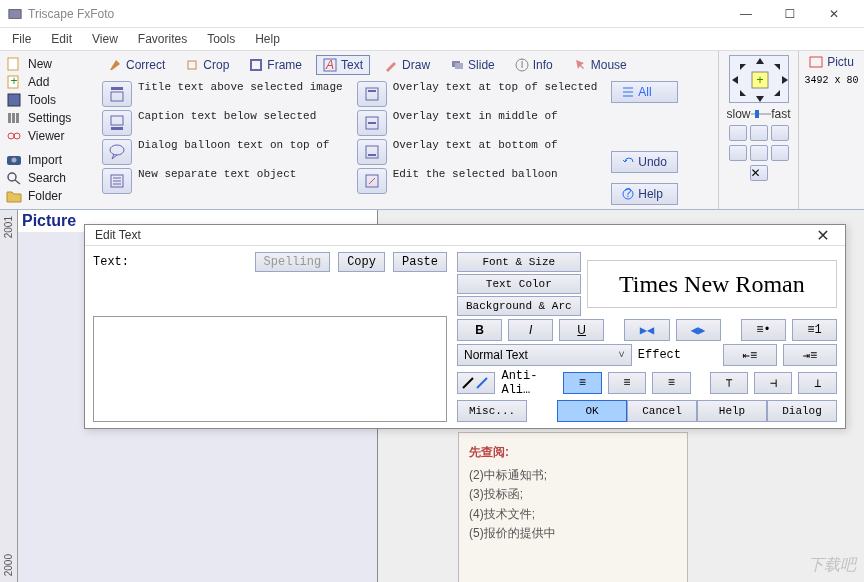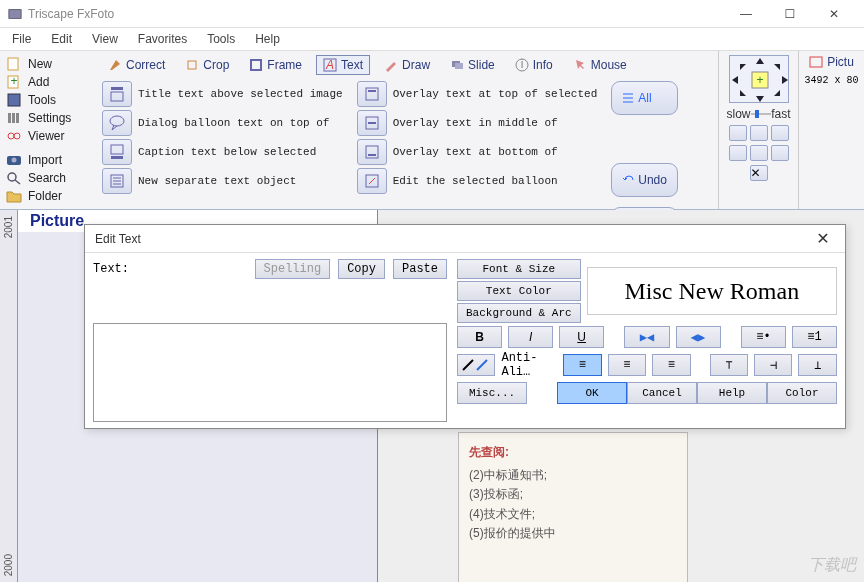--- a/index.html
+++ b/index.html
@@ -20,40 +20,40 @@
 .side-icon { width: 16px; height: 14px; }
 
 .main-tools { flex: 1; padding: 4px 2px; }
 .tool-tabs { display: flex; gap: 8px; align-items: center; margin-bottom: 6px; flex-wrap: wrap; }
 .tool-tab { display: flex; align-items: center; gap: 4px; padding: 2px 6px; color: #2a3a7a; }
 .tool-tab .ico { width: 14px; height: 14px; }
 .tool-tab.active { border: 1px solid #7a8ab0; background: #e8edf7; }
 
 .text-options { display: flex; gap: 14px; }
 .opt-col { display: flex; flex-direction: column; gap: 3px; }
-.opt-row { display: flex; align-items: center; gap: 6px; }
+.opt-row { display: flex; gap: 6px; }
 .opt-btn { width: 30px; height: 26px; border: 1px solid #9aa6c8; background: linear-gradient(#eef0fa,#d9deee); border-radius: 3px; display:flex;align-items:center;justify-content:center;}
 .opt-text { font-family: "Courier New", monospace; font-size: 11px; color: #222; }
 
 .right-tools { width: 80px; border-left: 1px solid #ccc; padding: 4px; display:flex;flex-direction:column;align-items:center;gap:4px; }
 .nav-pad { width:60px; height:48px; border:1px solid #9aa6c8; background:#eef0fa; position:relative;}
 .speed { width:64px; display:flex; align-items:center; justify-content:space-between; font-family: "Courier New", monospace; font-size:10px; color:#333; }
 .mini-btn { width:18px;height:16px;border:1px solid #9aa6c8;background:linear-gradient(#eef0fa,#d9deee);border-radius:2px;}
 .mini-row { display:flex; gap:3px; }
 
 .rside { width: 66px; border-left:1px solid #ccc; padding:4px; display:flex;flex-direction:column;align-items:center;gap:6px;}
 
-.small-btn { height: 34px; padding: 0 10px; border: 1px solid #9aa6c8; background: linear-gradient(#eef0fa,#d9deee); border-radius: 9px; display:inline-flex;align-items:center;gap:4px; font-size:11px; color:#2a3a7a; }
+.small-btn { height: 22px; padding: 0 10px; border: 1px solid #9aa6c8; background: linear-gradient(#eef0fa,#d9deee); border-radius: 0; display:inline-flex;align-items:center;gap:4px; font-size:11px; color:#2a3a7a; }
 .small-btn.all { color:#2a6aff; }
 
 .workspace { display:flex; height: calc(582px - 28px - 22px - 160px); }
 .yeartab { width:18px; background:#e8e8ee; border-right:1px solid #999; display:flex;flex-direction:column;justify-content:space-between;align-items:center;padding:6px 0;}
 .yeartab span { writing-mode: vertical-rl; transform: rotate(180deg); font-size:10px; color:#555;}
 .left-pane { flex:0 0 360px; background:#e8e8f2; border-right:1px solid #888;}
-.left-pane .hdr { background:#fff; color:#1a2a8a; font-weight:bold; font-size:16px; padding:2px 12px;}
+.left-pane .hdr { background:#fff; color:#1a2a8a; font-weight:bold; font-size:16px; padding:2px 4px;}
 .right-pane { flex:1; background:#eee; position:relative; overflow:hidden; }
 .doc-thumb { position:absolute; left:80px; top:222px; width:230px; height:170px; background:#f8f4ee; border:1px solid #bbb; padding:10px; font-size:10px; color:#555; line-height:1.6;}
 
 
 .dialog { position:absolute; left:84px; top:224px; width:762px; height:205px; background:#fff; border:1px solid #888; box-shadow: 2px 2px 8px rgba(0,0,0,0.15); display:flex; flex-direction:column; }
 .dlg-title { height:28px; display:flex; align-items:center; padding:0 10px; border-bottom:1px solid #ddd; font-size:12px; color:#333;}
 .dlg-title .x { margin-left:auto; font-size:16px; color:#333; width:24px; text-align:center;}
 .dlg-body { flex:1; display:flex; padding:6px 8px; gap:10px; }
 .dlg-left { flex:1; display:flex; flex-direction:column;gap:40px; }
 .dlg-left .row1 { display:flex; align-items:center; gap:8px; margin-bottom:4px;}
@@ -218,34 +218,34 @@
               <svg width="18" height="18">
                 <rect x="3" y="2" width="12" height="3" fill="#66a"></rect>
                 <rect x="3" y="7" width="12" height="9" fill="none" stroke="#66a"></rect>
               </svg>
             </div>
             <span class="opt-text">Title text above selected image</span>
           </div>
         <div class="opt-row">
             <div class="opt-btn">
               <svg width="18" height="18">
+                <rect x="3" y="2" width="12" height="9" fill="none" stroke="#66a"></rect>
+                <rect x="3" y="13" width="12" height="3" fill="#66a"></rect>
+              </svg>
+            </div>
+            <span class="opt-text">Caption text below selected</span>
+          </div>
+        <div class="opt-row">
+            <div class="opt-btn">
+              <svg width="18" height="18">
                 <ellipse cx="9" cy="7" rx="7" ry="5" fill="none" stroke="#66a"></ellipse>
                 <path d="M6 11l-2 5 5-4" fill="none" stroke="#66a"></path>
               </svg>
             </div>
             <span class="opt-text">Dialog balloon text on top of</span>
-          </div>
-        <div class="opt-row">
-            <div class="opt-btn">
-              <svg width="18" height="18">
-                <rect x="3" y="2" width="12" height="9" fill="none" stroke="#66a"></rect>
-                <rect x="3" y="13" width="12" height="3" fill="#66a"></rect>
-              </svg>
-            </div>
-            <span class="opt-text">Caption text below selected</span>
           </div>
         <div class="opt-row">
             <div class="opt-btn">
               <svg width="18" height="18">
                 <rect x="3" y="3" width="12" height="12" fill="none" stroke="#66a"></rect>
                 <line x1="5" y1="6" x2="13" y2="6" stroke="#66a"></line>
                 <line x1="5" y1="9" x2="13" y2="9" stroke="#66a"></line>
                 <line x1="5" y1="12" x2="13" y2="12" stroke="#66a"></line>
               </svg>
             </div>
@@ -401,38 +401,47 @@
       </div>
       <textarea style=""></textarea>
     </div>
     <div class="dlg-right">
       <div class="dr-row">
         <div style="display:flex;flex-direction:column;gap:2px;">
           <button class="big-btn">Font &amp; Size</button>
           <button class="big-btn">Text Color</button>
           <button class="big-btn">Background &amp; Arc</button>
         </div>
-        <div class="fontprev">Misc New Roman</div>
+        <div class="fontprev">Times New Roman</div>
       </div>
       <div class="dr-row">
         <div class="icon-btn">
             <b>B</b>
           </div>
         <div class="icon-btn">
             <i>I</i>
           </div>
         <div class="icon-btn">
             <u>U</u>
           </div>
         <div style="width:10px"></div>
         <div class="icon-btn" style="color:#2a6add;">▶◀</div>
         <div class="icon-btn" style="color:#2a6add;">◀▶</div>
         <div style="width:10px"></div>
         <div class="icon-btn">≡•</div>
         <div class="icon-btn">≡1</div>
+      </div>
+      <div class="dr-row">
+        <div class="drop">
+            <span>Normal Text</span>
+          </div>
+        <span class="lbl" style="font-family:'Courier New',monospace;">Effect</span>
+        <div style="width:30px"></div>
+        <div class="icon-btn">⇤≡</div>
+        <div class="icon-btn">⇥≡</div>
       </div>
       <div class="dr-row">
         <div class="icon-btn">
             <svg width="30" height="14">
               <line x1="2" y1="12" x2="12" y2="2" stroke="#000" stroke-width="2"></line>
               <line x1="16" y1="12" x2="26" y2="2" stroke="#2a6add" stroke-width="2"></line>
             </svg>
           </div>
         <span style="font-family:'Courier New',monospace;">Anti-Ali…</span>
         <div style="width:6px"></div>
@@ -442,19 +451,19 @@
         <div style="width:10px"></div>
         <div class="icon-btn">⊤</div>
         <div class="icon-btn">⊣</div>
         <div class="icon-btn">⊥</div>
       </div>
       <div class="dr-row dlg-foot">
         <button class="fb" style="margin-right:auto;">Misc...</button>
         <button class="fb ok">OK</button>
         <button class="fb">Cancel</button>
         <button class="fb">Help</button>
-        <button class="fb">Color</button>
+        <button class="fb">Dialog</button>
       </div>
     </div>
   </div>
 </div>
 
 <div class="watermark">下载吧</div>
 
 </body></html>

